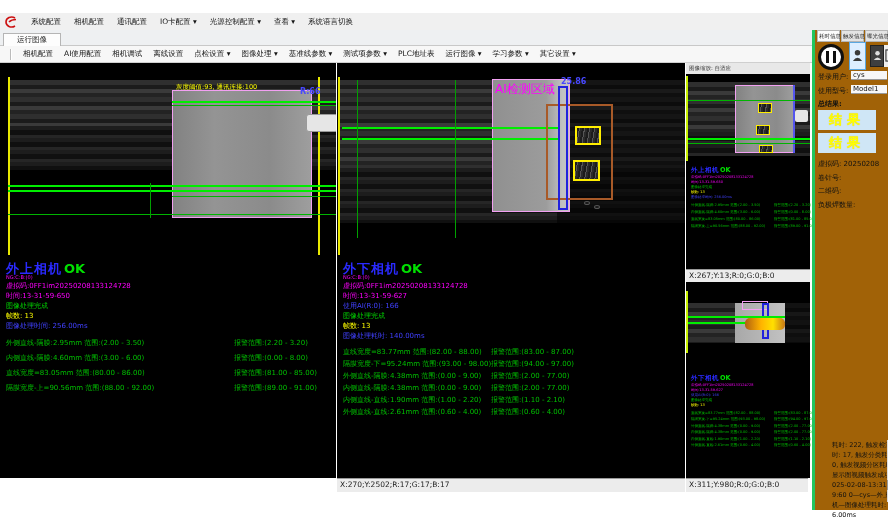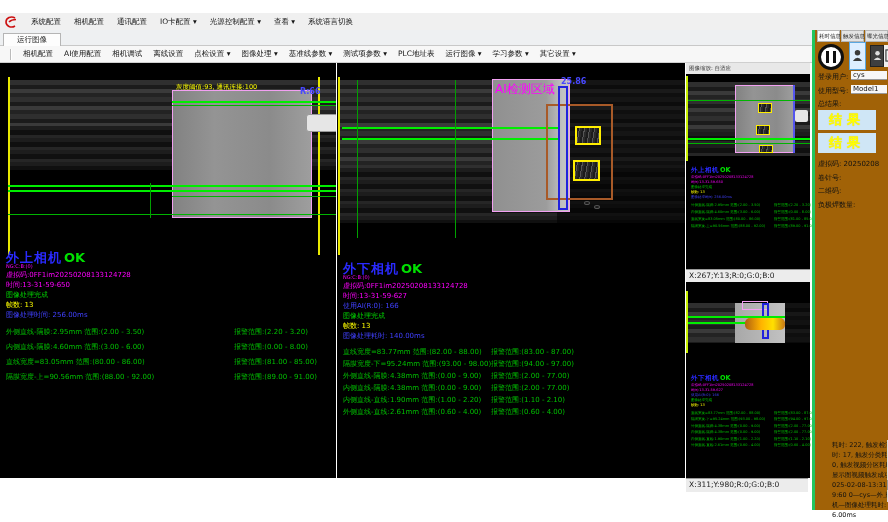--- a/index.html
+++ b/index.html
@@ -104,21 +104,21 @@
       <div class="hgreen2" style="left:8px;top:122px;width:328px"></div>
       <div class="hgreen2" style="left:8px;top:127px;width:328px"></div>
       <div class="hgreen" style="left:172px;top:133px;width:164px"></div>
       <div class="hgreen" style="left:8px;top:151px;width:328px"></div>
       <div class="vgreen" style="left:150px;top:120px;height:35px"></div>
       <div class="abs" style="left:306px;top:51px;width:32px;height:18px;background:#e6e6e6;border:1px solid #9a9a9a;border-radius:3px"></div>
       <span class="abs tyel" style="left:176px;top:20px;font-size:6.5px">灰度阈值:93, 通讯连接:100</span>
       <span class="abs" style="left:300px;top:24px;color:#4848ff;font-size:8px;font-weight:bold">R:66</span>
     </div>
 
-    <div class="abs" style="left:4px;top:181px;width:330px;height:210px">
+    <div class="abs" style="left:4px;top:192px;width:330px;height:210px">
       <span class="abs" style="left:2px;top:3px"><span class="camtitle">外上相机</span><span class="ok">OK</span></span>
       <span class="abs tmag2" style="left:2px;top:19px">NG:C:B:(0)</span>
       <span class="abs tmag" style="left:2px;top:26px">虚拟码:0FF1im20250208133124728</span>
       <span class="abs tmag" style="left:2px;top:36px">时间:13-31-59-650</span>
       <span class="abs tgrn" style="left:2px;top:46px">图像处理完成</span>
       <span class="abs tyel" style="left:2px;top:56px">帧数: 13</span>
       <span class="abs tblu" style="left:2px;top:66px">图像处理时间: 256.00ms</span>
       <div class="mrow" style="top:83px">
           <span class="mcol">外侧直线-隔膜:2.95mm 范围:(2.00 - 3.50)</span>
           <span class="mcol" style="left:230px">报警范围:(2.20 - 3.20)</span>
@@ -186,20 +186,21 @@
       <div class="mrow" style="top:140px">
           <span class="mcol">内侧直线-直线:1.90mm 范围:(1.00 - 2.20)</span>
           <span class="mcol" style="left:150px">报警范围:(1.10 - 2.10)</span>
         </div>
       <div class="mrow" style="top:152px">
           <span class="mcol">外侧直线-直线:2.61mm 范围:(0.60 - 4.00)</span>
           <span class="mcol" style="left:150px">报警范围:(0.60 - 4.00)</span>
         </div>
     </div>
   </div>
+  <div class="abs coordbar" style="left:337px;top:478px;width:348px;height:14px"><span>X:270;Y:2502;R:17;G:17;B:17</span></div>
 
   <div class="abs" style="left:686px;top:63px;width:124px;height:415px;background:#000">
     <div class="abs" style="left:0;top:0;width:124px;height:11px;background:#e8e8e8;font-size:5.5px;line-height:11px;color:#333;padding-left:3px"><span>图像缩放: 自适应</span></div>
 
     <div class="abs" style="left:0;top:13px;width:124px;height:85px">
       <div class="vlime" style="left:0;top:0;height:85px"></div>
       <div class="bands" style="left:2px;top:6px;width:122px;height:50px"></div>
       <div class="bandsdark" style="left:2px;top:56px;width:122px;height:24px"></div>
       <div class="part" style="left:49px;top:9px;width:60px;height:68px"></div>
       <div class="abs" style="left:107px;top:9px;width:2px;height:68px;background:#5555ee"></div>
@@ -307,21 +308,21 @@
       <span><svg width="13" height="13" viewBox="0 0 14 14">
             <rect x="1" y="1" width="7" height="12" fill="none" stroke="#333" stroke-width="1.2"></rect>
             <path d="M6 7 h6 M9.5 4.5 L12 7 L9.5 9.5" fill="none" stroke="#a33" stroke-width="1.2"></path>
           </svg></span>
     </div>
 
     <span class="slabel" style="left:3px;top:42px">登录用户:</span>
     <span class="sval" style="left:36px;top:41px;width:36px">cys</span>
     <span class="slabel" style="left:3px;top:56px">使用型号:</span>
     <span class="sval" style="left:36px;top:55px;width:36px">Model1</span>
-    <span class="slabel" style="left:3px;top:69px;font-weight:normal">总结果:</span>
+    <span class="slabel" style="left:3px;top:69px;font-weight:bold">总结果:</span>
     <div class="resultbox" style="top:80px">结果</div>
     <div class="resultbox" style="top:103px">结果</div>
     <span class="slabel" style="left:3px;top:129px">虚拟码: 20250208</span>
     <span class="slabel" style="left:3px;top:143px">卷针号:</span>
     <span class="slabel" style="left:3px;top:156px">二维码:</span>
     <span class="slabel" style="left:3px;top:170px">负极焊数量:</span>
 
     <div class="stab active" style="left:2px;width:23px">耗时信息</div>
     <div class="stab" style="left:26px;width:23px">触发信息</div>
     <div class="stab" style="left:50px;width:23px">曝光信息</div>

